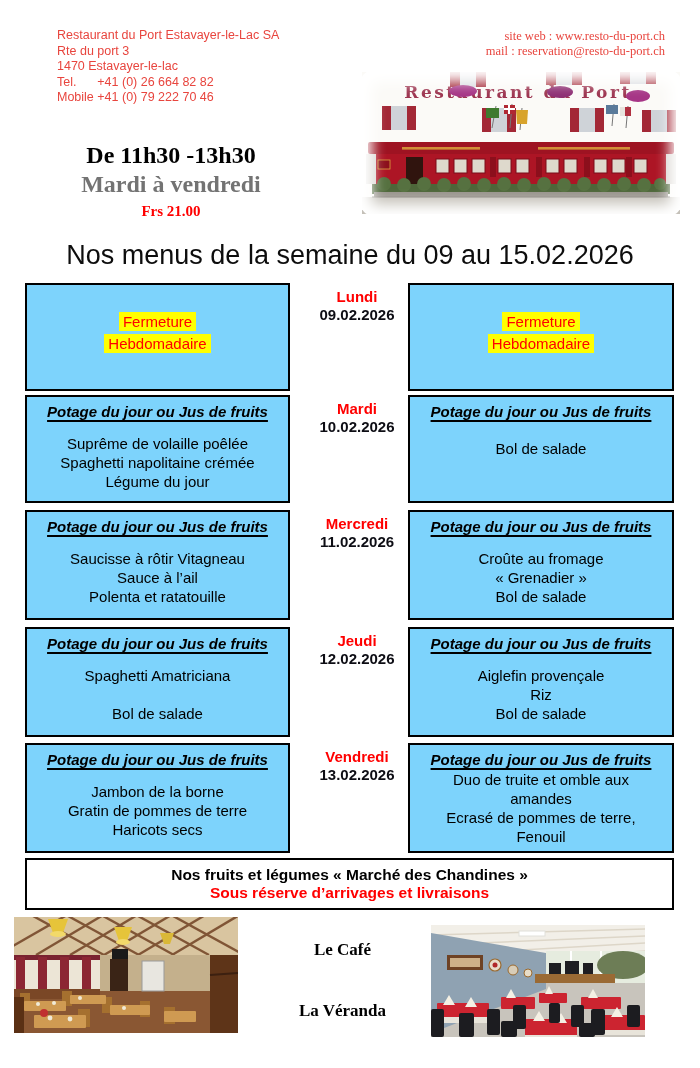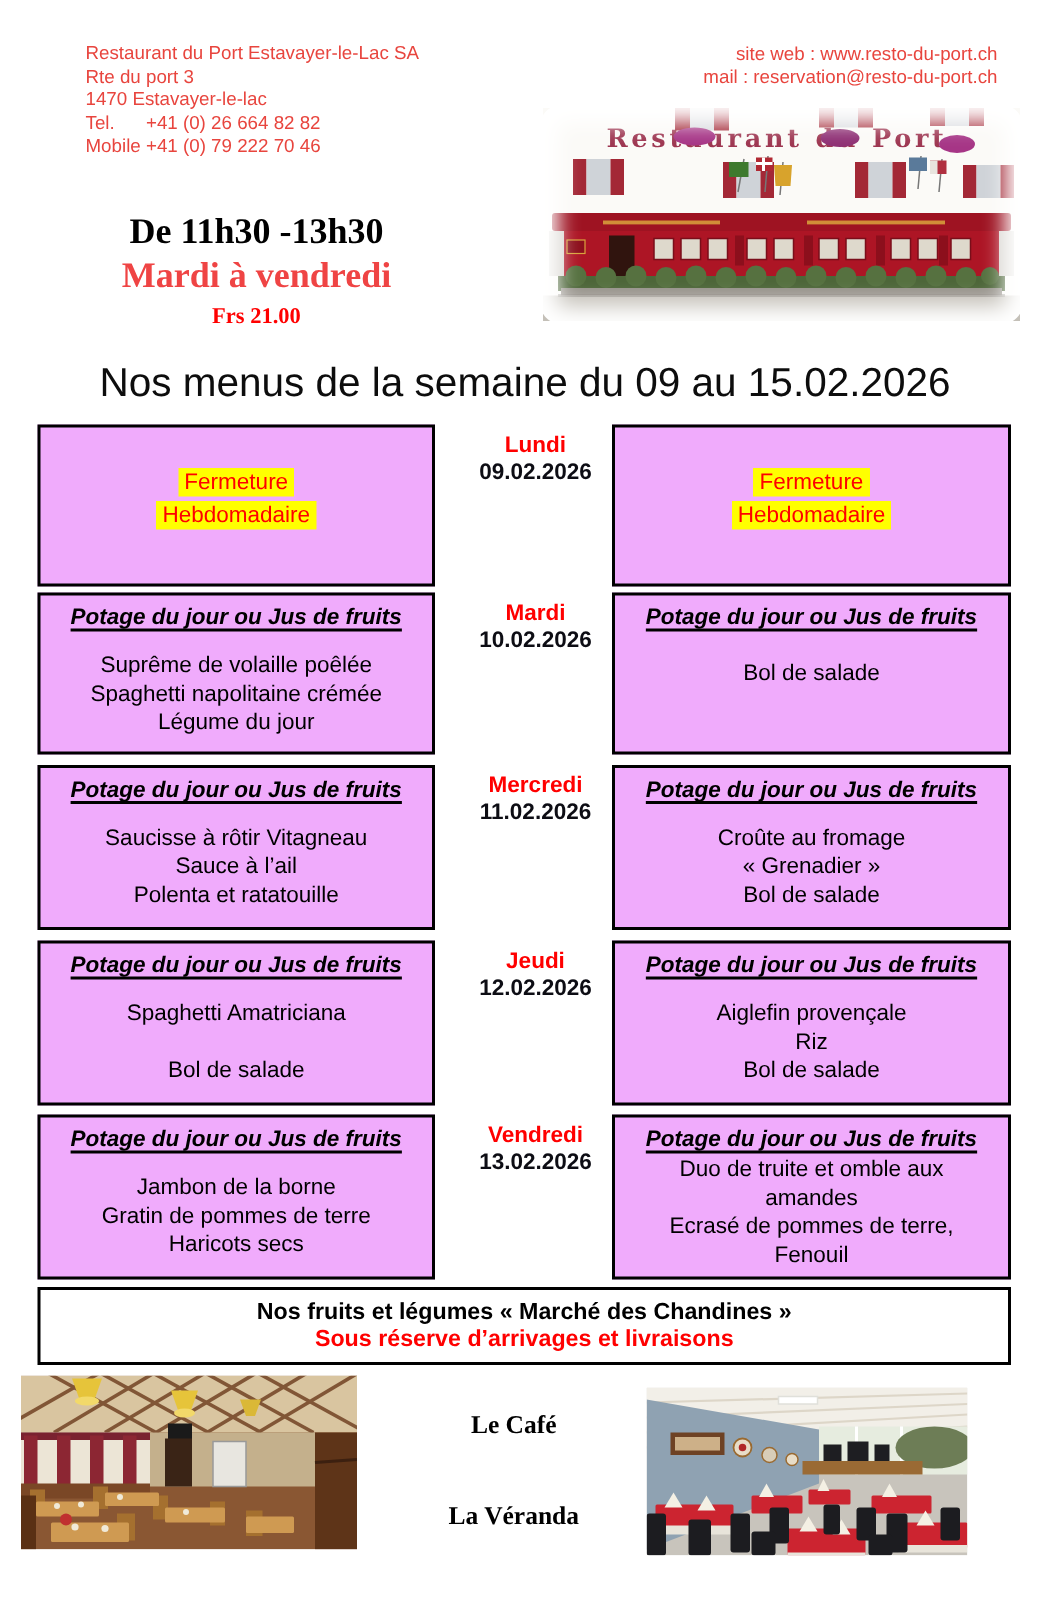--- a/index.html
+++ b/index.html
@@ -3,39 +3,39 @@
 <meta charset="utf-8">
 <style>
   html,body{margin:0;padding:0;}
   body{width:700px;height:1068px;position:relative;background:#ffffff;overflow:hidden;
        font-family:"Liberation Sans", sans-serif;color:#000;}
   .abs{position:absolute;}
 
   
   .address{left:57px;top:28px;color:#e8453e;font-size:12.5px;line-height:15.5px;}
   .address div{white-space:pre;}
-  .contact-right{right:35px;top:29px;color:#e8453e;font-size:12.5px;line-height:14.5px;text-align:right;}
+  .contact-right{right:35px;top:29px;color:#e8453e;font-size:12.5px;line-height:14.5px;text-align:right;font-family:Liberation Serif, serif;}
 
   
   .facade{left:362px;top:72px;width:318px;height:142px;}
   .facade svg{display:block;width:100%;height:100%;}
   .blur-overlay{position:absolute;inset:-2px;box-shadow:inset 0 0 14px 12px #fff;border-radius:14px;pointer-events:none;}
 
   
   .service{left:40px;top:142px;width:262px;text-align:center;font-family:"Liberation Serif", serif;font-weight:bold;}
   .service .hours{font-size:24px;color:#000;}
-  .service .days{font-size:24px;color:#ef4444;margin-top:2px;}
+  .service .days{font-size:24px;color:#737373;margin-top:2px;}
   .service .price{font-size:15px;color:#ff0000;margin-top:5px;}
 
   
   .title{left:0;top:240px;width:700px;text-align:center;font-size:27px;color:#0d0d0d;}
 
   
   .row{left:0;width:700px;}
-  .mbox{position:absolute;border:2px solid #000;background:#f0abfc;box-sizing:border-box;text-align:center;}
+  .mbox{position:absolute;border:2px solid #000;background:#7dd3fc;box-sizing:border-box;text-align:center;}
   .mbox.l{left:25px;width:265px;}
   .mbox.r{left:408px;width:266px;}
   .mhead{font-size:15px;font-weight:bold;font-style:italic;padding-top:6px;
          text-decoration:underline;text-underline-offset:3px;text-decoration-thickness:1.5px;}
   .mline{font-size:15px;line-height:19px;min-height:19px;}
   .mline.first{margin-top:14px;}
   .tight .mline.first{margin-top:2px;}
   .closed-wrap{margin-top:26px;line-height:22px;}
   .hl{background:#ffff00;color:#ff0000;font-size:15px;padding:1px 4px;}
   .daycol{position:absolute;left:290px;width:134px;text-align:center;padding-top:3px;

